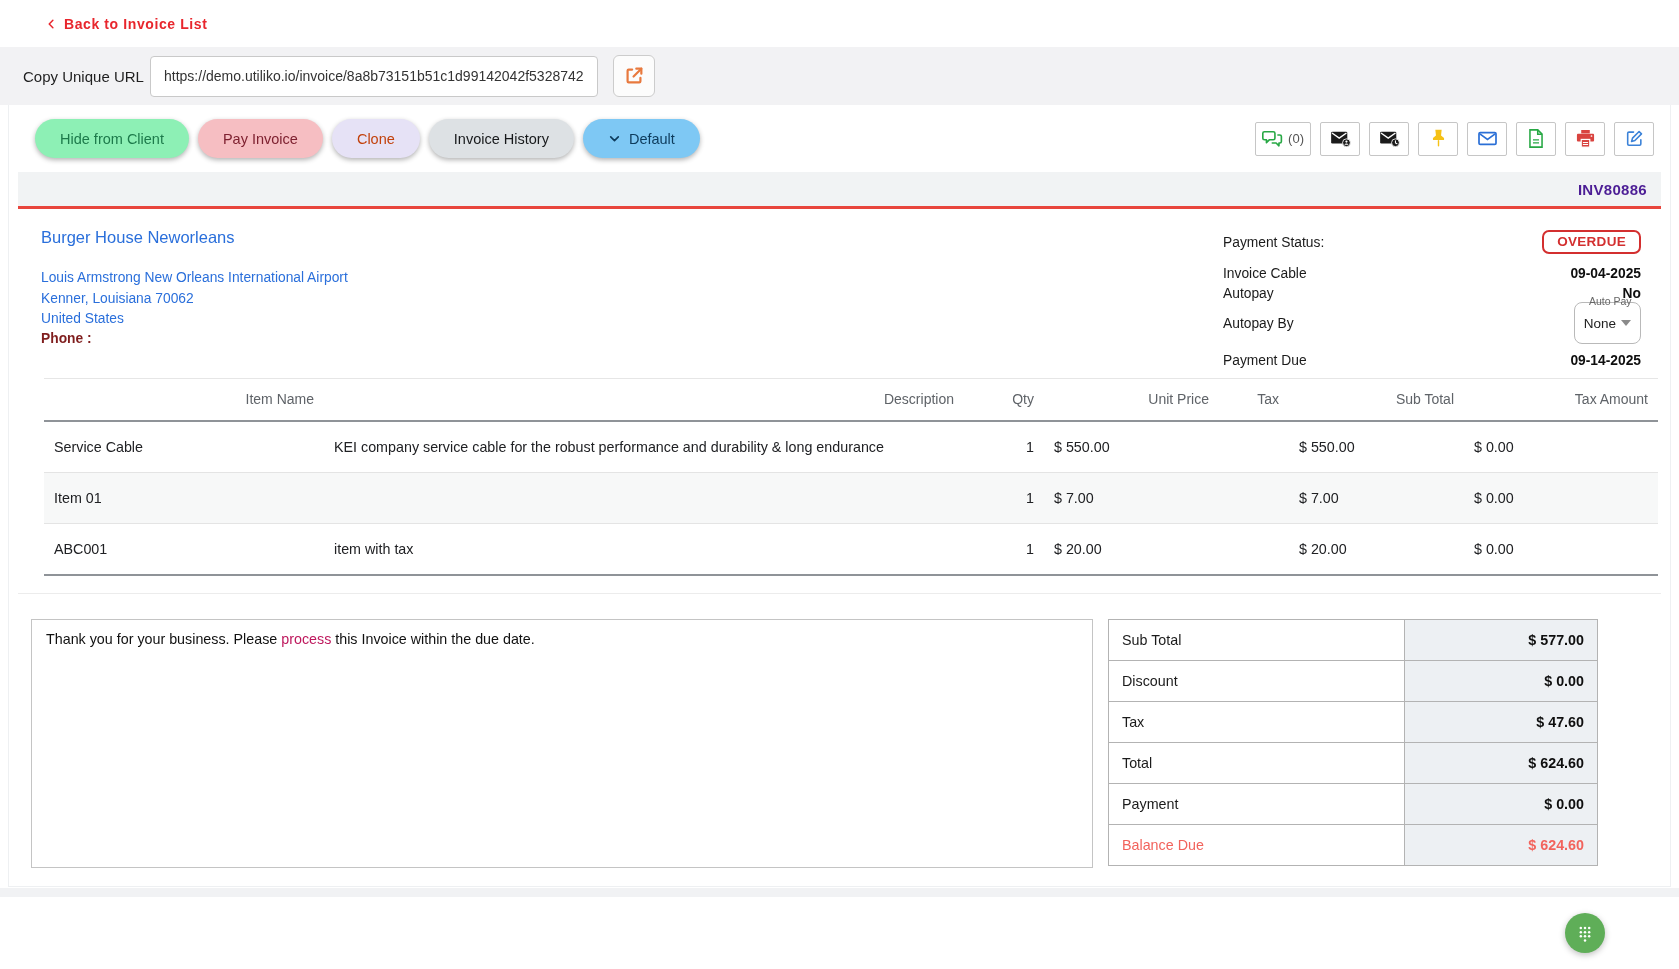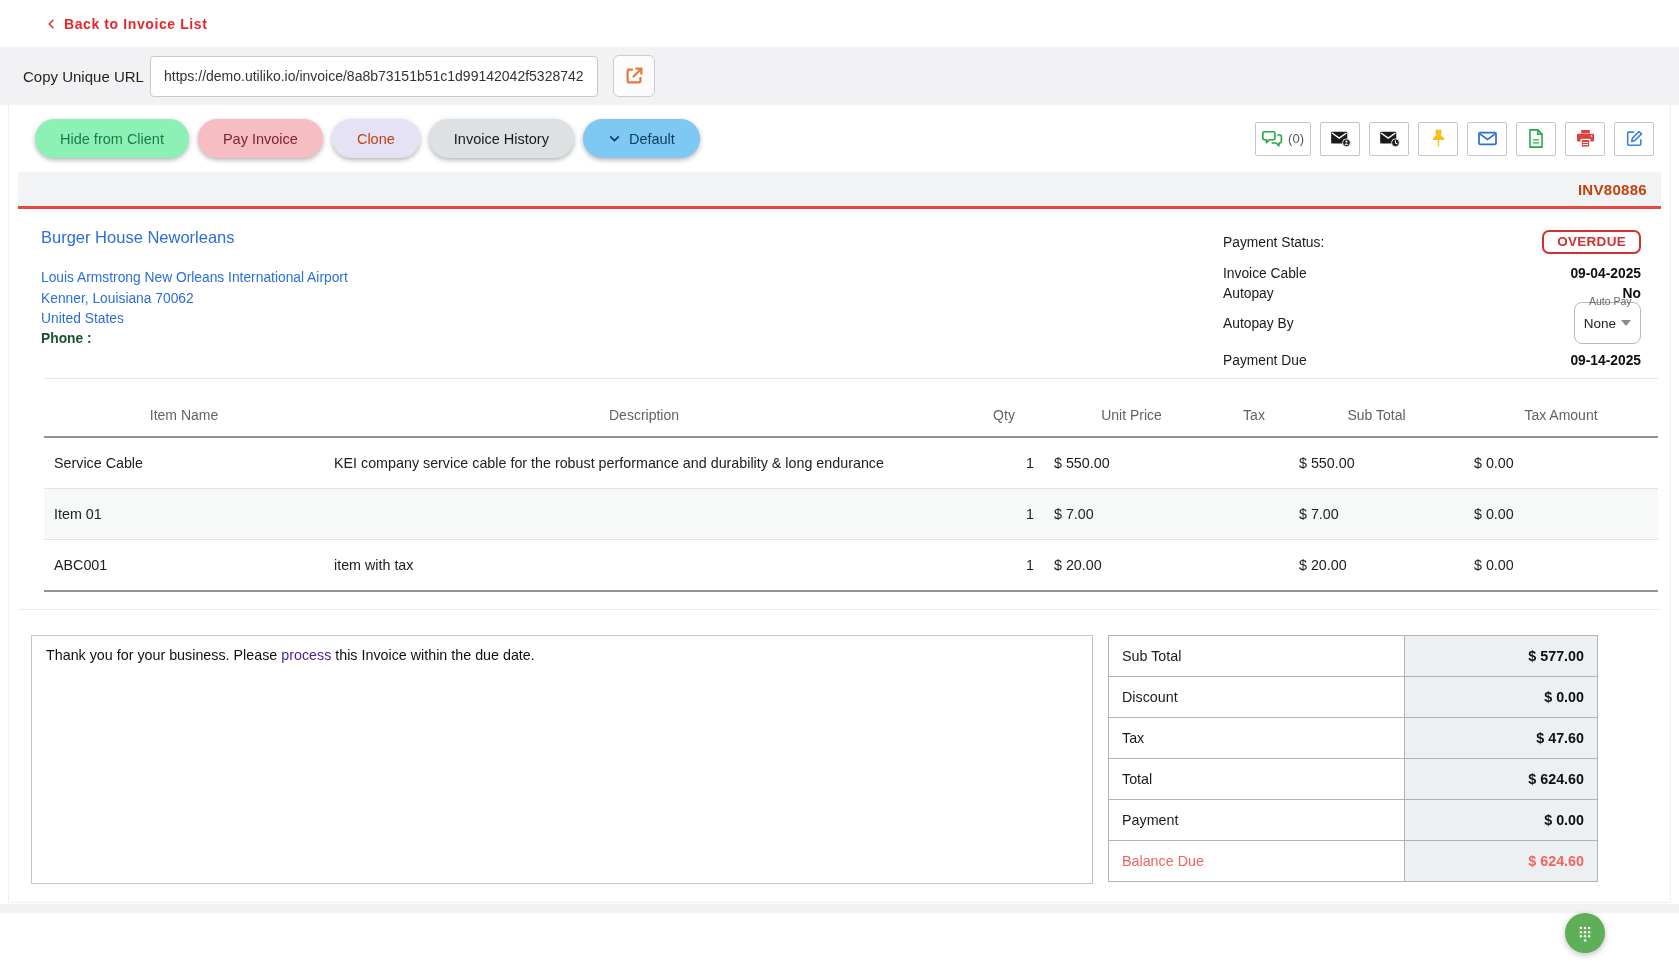--- a/index.html
+++ b/index.html
@@ -26,54 +26,54 @@
   .btn-clone   { background:#e6e2f6; color:#c2410c; }
   .btn-history { background:#dde1e4; color:#17191b; }
   .btn-default { background:#7ec8f4; color:#0d3b5c; display:flex; align-items:center; gap:8px; }
 
   .icon-buttons { display:flex; gap:9px; align-items:center; }
   .icon-box { min-width:40px; height:34px; border:1px solid #c6c6c6; border-radius:2px; background:#fff; display:flex; align-items:center; justify-content:center; gap:5px; cursor:pointer; padding:0 6px; }
   .icon-box .cnt { font-size:13px; color:#555; }
 
   
   .paper { margin:0 9px; }
-  .paper-header { height:37px; background:#f1f3f4; border-bottom:3px solid #e8453c; display:flex; align-items:center; justify-content:flex-end; padding-right:14px; font-size:15px; font-weight:700; color:#c2410c; letter-spacing:.3px; }
+  .paper-header { height:37px; background:#f1f3f4; border-bottom:3px solid #e8453c; display:flex; align-items:center; justify-content:flex-end; padding-right:14px; font-size:15px; font-weight:700; color:#4c1d95; letter-spacing:.3px; }
 
   .info-row { display:flex; justify-content:space-between; padding:19px 20px 8px 23px; }
   .client-name { color:#2a6fdb; font-size:16.5px; font-weight:400; margin-bottom:21px; cursor:pointer; }
   .client-addr { color:#2a6fdb; font-size:13.8px; line-height:20.5px; cursor:pointer; }
-  .client-phone { color:#14532d; font-size:13.8px; font-weight:600; margin-top:1px; }
+  .client-phone { color:#7f1d1d; font-size:13.8px; font-weight:600; margin-top:1px; }
 
   .meta-block { width:418px; font-size:13.8px; padding-top:2px; }
   .meta-row { display:flex; justify-content:space-between; align-items:center; }
   .meta-row .lbl { color:#1b1b1b; }
   .meta-row .val { font-weight:700; color:#0e0e0e; }
   .row-status { margin-bottom:9px; }
   .row-date, .row-autopay { height:20px; margin-bottom:0px; }
   .row-autopay-by { height:44px; margin-top:-2px; }
   .row-due { height:20px; margin-top:5px; }
   .badge-overdue { border:2px solid #d32f2f; color:#d32f2f; border-radius:7px; padding:2px 13px 3px; font-weight:700; font-size:13.5px; letter-spacing:.3px; }
   .select-box { width:67px; height:42px; border:1px solid #b9b9b9; border-radius:8px; position:relative; display:flex; align-items:center; justify-content:center; gap:5px; font-size:13.5px; color:#222; cursor:pointer; background:#fff; }
   .float-label { position:absolute; top:-7px; left:14px; font-size:10.5px; color:#666; line-height:10px; }
   .tri { width:0; height:0; border-left:5px solid transparent; border-right:5px solid transparent; border-top:6px solid #8a8a8a; }
 
   
   table.items { border-collapse:collapse; table-layout:fixed; margin-left:26px; width:1614px; }
-  table.items th { text-align:center; font-weight:400; color:#5f6368; font-size:14px; padding:28px 10px 13px; border-top:1px solid #e6e6e6; border-bottom:2px solid #8f9398; }
+  table.items th { text-align:right; font-weight:400; color:#5f6368; font-size:14px; padding:12px 10px 13px; border-top:1px solid #e6e6e6; border-bottom:2px solid #8f9398; }
   table.items td { font-size:14.3px; color:#202124; padding:17px 10px; border-bottom:1px solid #e4e4e4; overflow:hidden; white-space:nowrap; }
   table.items tbody tr:nth-child(2) { background:#f7f8f8; }
   table.items tbody tr:last-child td { border-bottom:2px solid #8f9398; }
   td.qty, th.qty-h { text-align:right; padding-right:22px; }
 
   .divider { margin-top:17px; border-top:1px solid #ececec; }
 
   
   .bottom-row { display:flex; justify-content:space-between; padding:25px 63px 6px 13px; }
   .note-box { width:1062px; height:249px; border:1px solid #c4c4c4; padding:11px 14px; font-size:14.3px; color:#101010; }
-  .note-hl { color:#4c1d95; }
+  .note-hl { color:#be185d; }
 
   table.totals { border-collapse:collapse; width:490px; align-self:flex-start; }
   table.totals td { border:1px solid #b3b3b3; height:41px; font-size:14.3px; }
   td.t-label { padding-left:13px; color:#1b1b1b; background:#fff; }
   td.t-value { width:193px; background:#edf0f3; text-align:right; padding-right:13px; font-weight:700; color:#0e0e0e; }
   tr.balance td.t-label, tr.balance td.t-value { color:#f2635c; }
 
   .bottom-strip { height:9px; background:#f1f2f4; margin-top:1px; }
 
   .fab { position:absolute; left:1565px; top:913px; width:40px; height:40px; border-radius:50%; background:#5fae58; border:none; display:flex; align-items:center; justify-content:center; box-shadow:0 2px 6px rgba(0,0,0,.25); cursor:pointer; }

